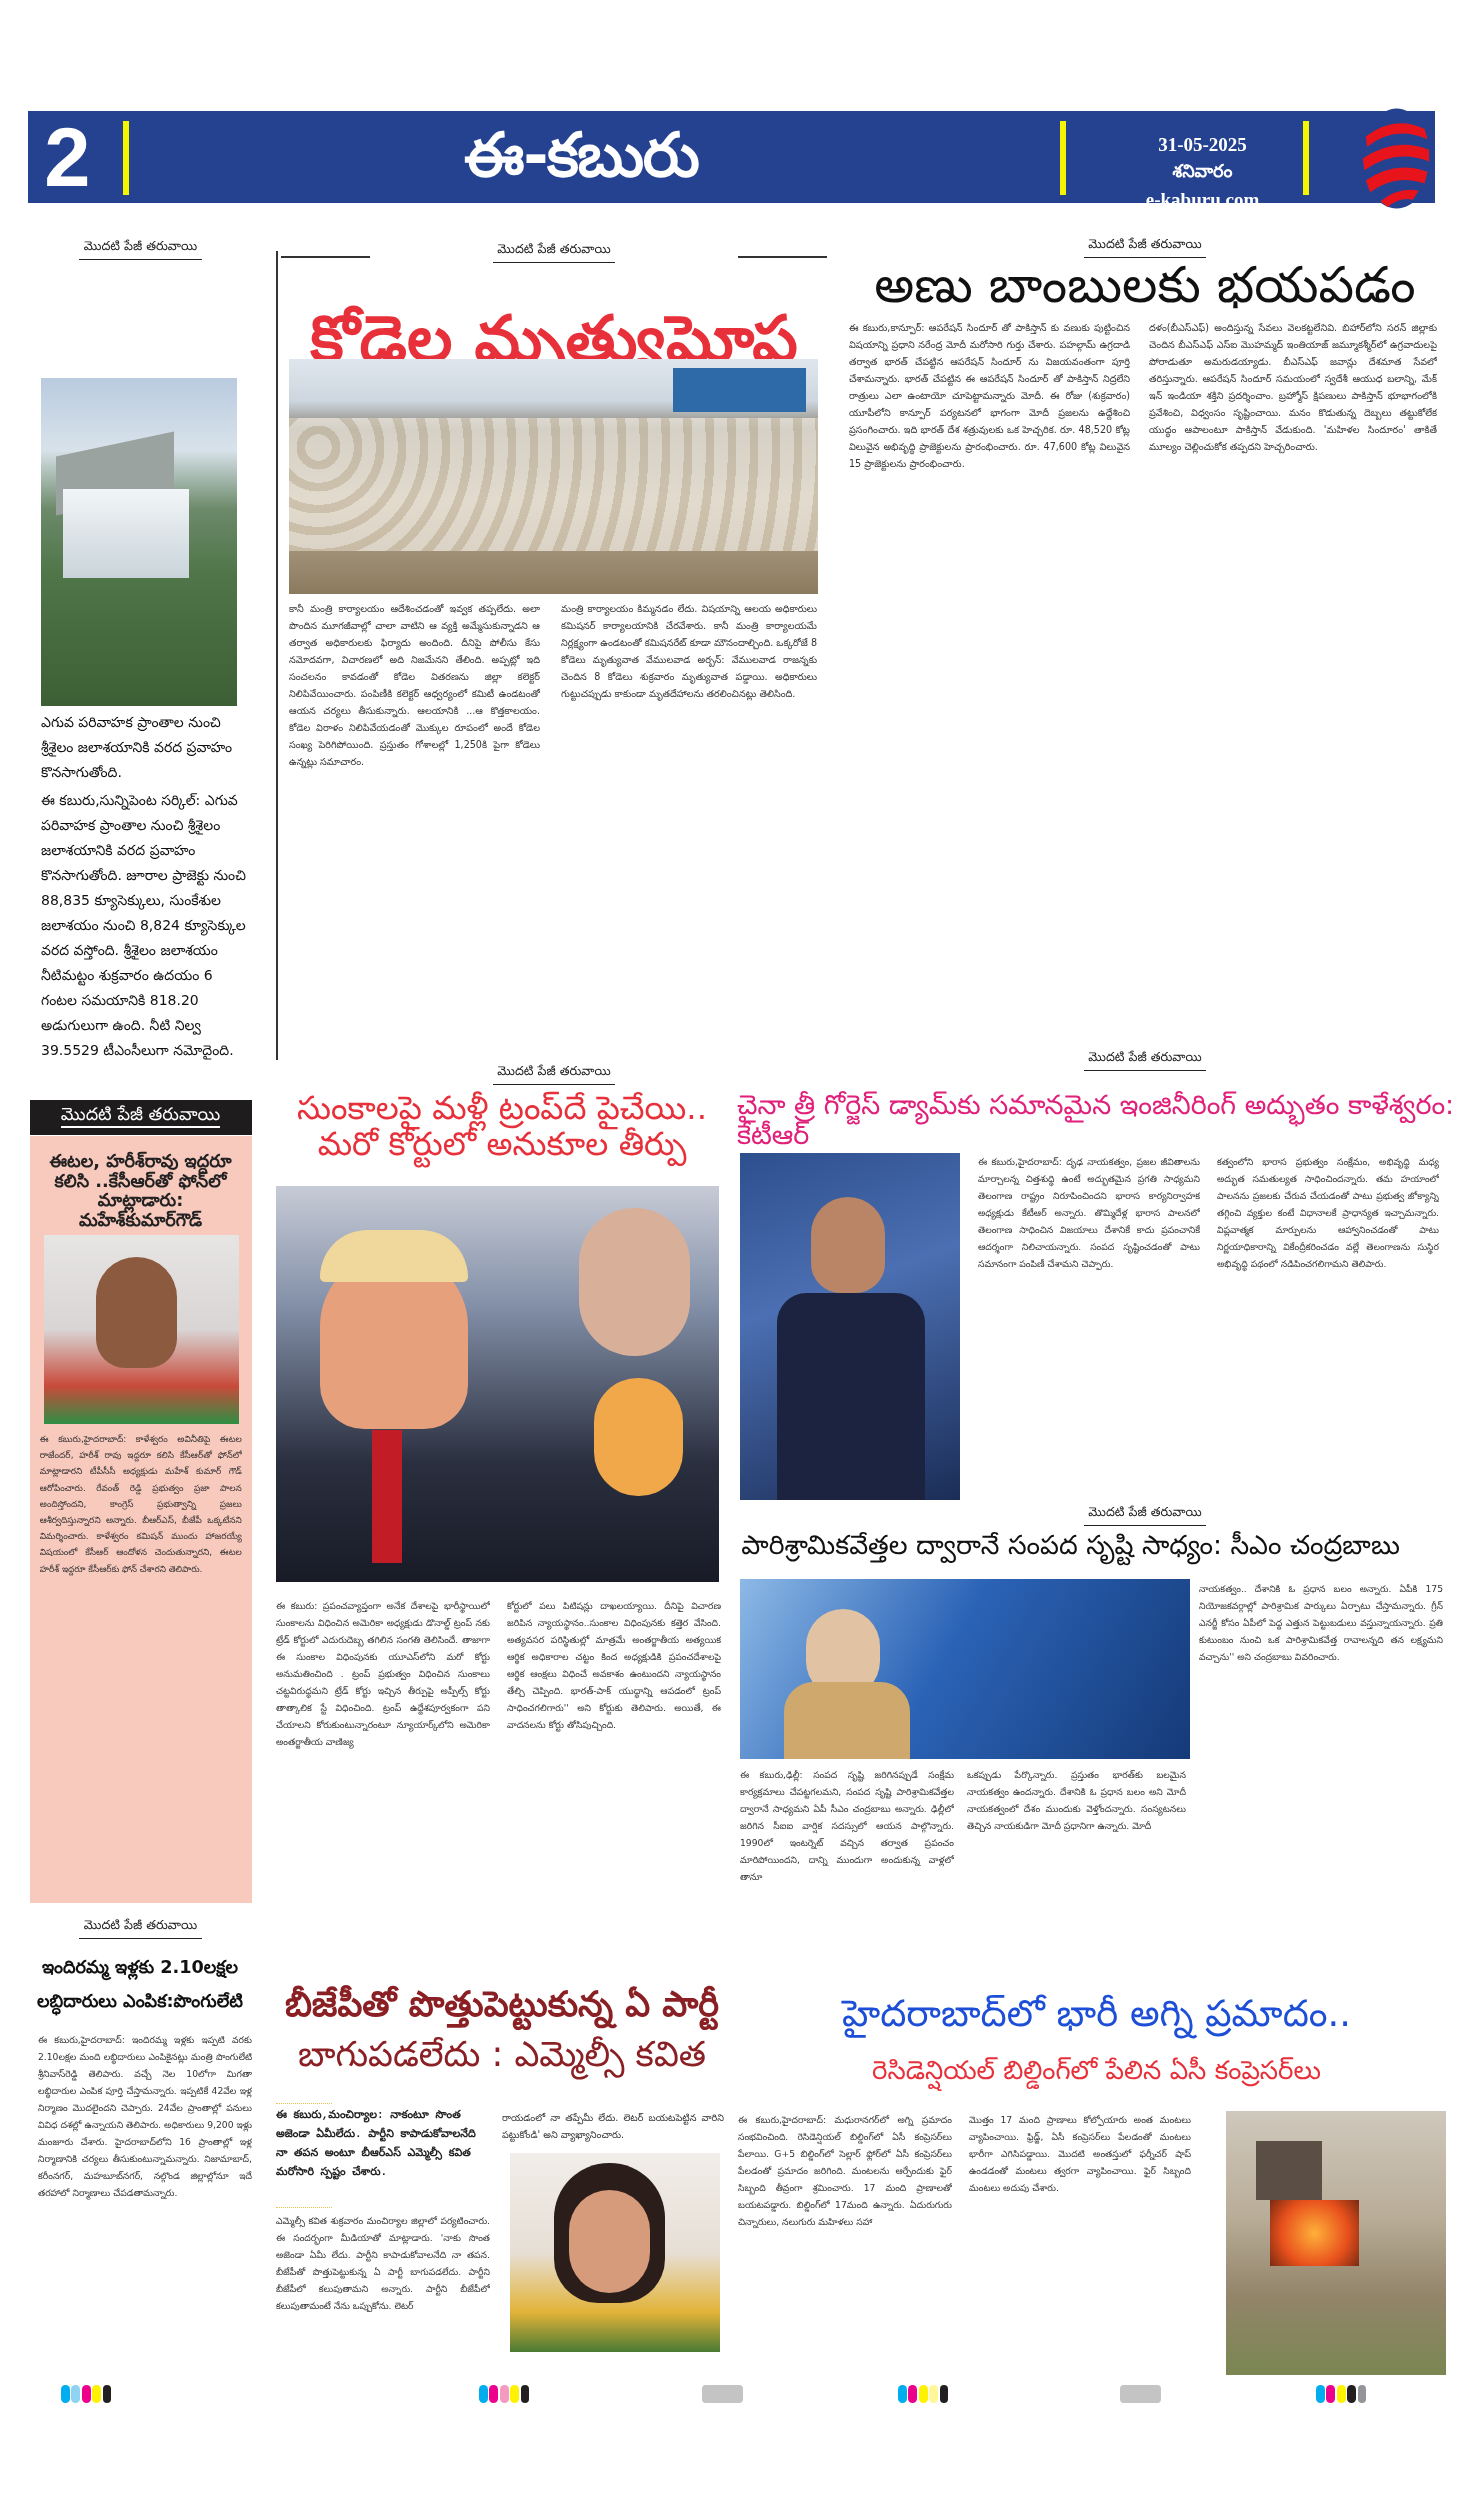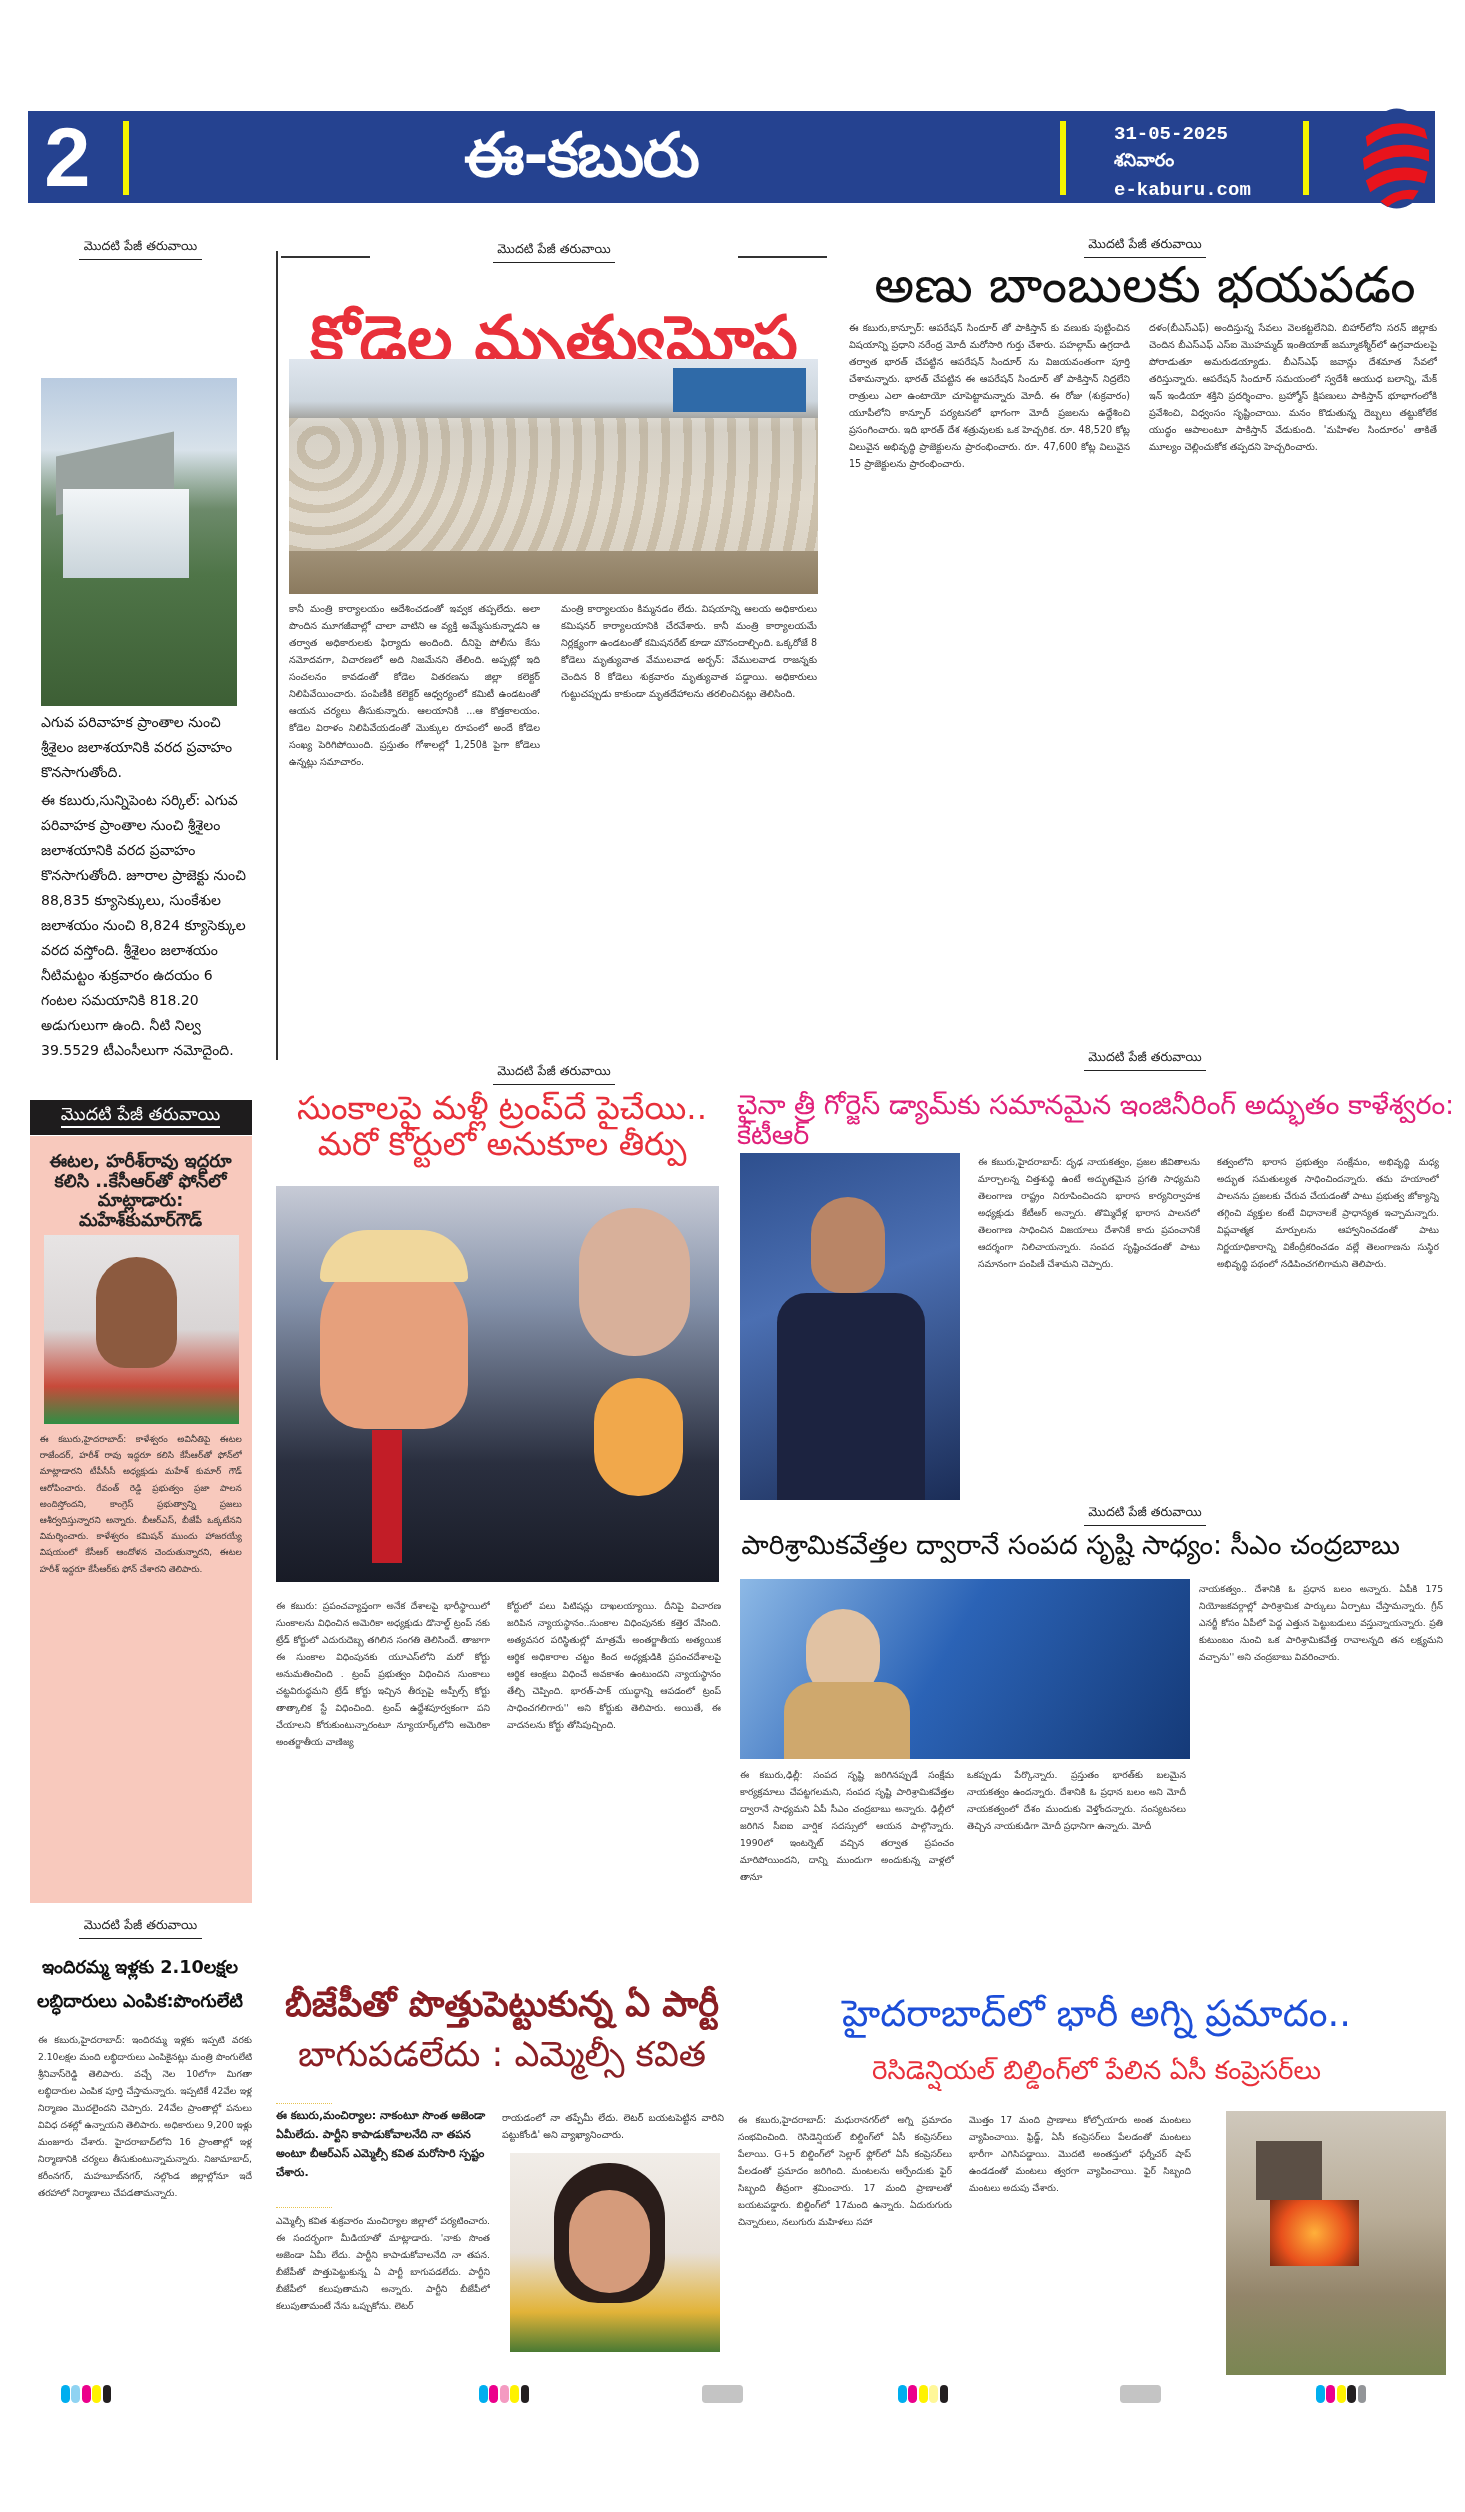--- a/index.html
+++ b/index.html
@@ -6,21 +6,21 @@
   html, body { width: 1466px; height: 2512px; background: #ffffff; overflow: hidden; }
   body { font-family: "DejaVu Sans", sans-serif; color: #222; position: relative; }
 
   .abs { position: absolute; }
 
   
   .masthead { left: 28px; top: 111px; width: 1407px; height: 92px; background: #254290; }
   .mh-page { position: absolute; left: 16.2px; top: 3px; font-family: "Liberation Sans", sans-serif; font-weight: 700; font-size: 83px; color: #fff; line-height: 87px; }
   .mh-bar { position: absolute; width: 5.9px; background: #f5f500; top: 10.3px; height: 74px; }
   .mh-title { position: absolute; left: 436px; top: 7.4px; font-family: "DejaVu Sans", sans-serif; font-weight: 700; font-size: 61px; color: #fff; line-height: 74px; letter-spacing: -1.5px; }
-  .mh-date { position: absolute; left: 1086px; top: 11px; width: 177px; color: #fff; font-family: Liberation Mono, monospace; font-weight: 700; }
+  .mh-date { position: absolute; left: 1086px; top: 21px; width: 177px; text-align: center; color: #fff; font-family: Liberation Serif, serif; font-weight: 700; }
   .mh-date .d { font-size: 19px; line-height: 25px; }
   .mh-date .w { font-size: 17.7px; line-height: 29.5px; }
   .mh-date .u { font-size: 19px; line-height: 26.6px; }
   .mh-logo { position: absolute; right: 3px; top: -4.4px; width: 81px; height: 103px; }
 
   
   .kicker { font-size: 12.6px; color: #222; text-align: center; }
   .kicker span { border-bottom: 1.5px solid #222; padding: 0 4.4px 3px; display: inline-block; }
 
   .rule-h { position: absolute; height: 1.5px; background: #333; }
@@ -146,21 +146,21 @@
   <div class="kicker"><span>మొదటి పేజీ తరువాయి</span></div>
 </div>
 <div class="abs headline" style="left:22px; top:1950px; width:236px; font-size:17.7px; color:#111; line-height:34px;">ఇందిరమ్మ ఇళ్లకు 2.10లక్షల లబ్ధిదారులు ఎంపిక:పొంగులేటి</div>
 <div class="abs col-text" style="left:38px; top:2031px; width:214px; height:340px; overflow:hidden; font-size:9.2px;">ఈ కబురు,హైదరాబాద్: ఇందిరమ్మ ఇళ్లకు ఇప్పటి వరకు 2.10లక్షల మంది లబ్ధిదారులు ఎంపికైనట్లు మంత్రి పొంగులేటి శ్రీనివాస్‌రెడ్డి తెలిపారు. వచ్చే నెల 10లోగా మిగతా లబ్ధిదారుల ఎంపిక పూర్తి చేస్తామన్నారు. ఇప్పటికే 42వేల ఇళ్ల నిర్మాణం మొదలైందని చెప్పారు. 24వేల ప్రాంతాల్లో పనులు వివిధ దశల్లో ఉన్నాయని తెలిపారు. అధికారులు 9,200 ఇళ్లు మంజూరు చేశారు. హైదరాబాద్‌లోని 16 ప్రాంతాల్లో ఇళ్ల నిర్మాణానికి చర్యలు తీసుకుంటున్నామన్నారు. నిజామాబాద్, కరీంనగర్, మహబూబ్‌నగర్, నల్గొండ జిల్లాల్లోనూ ఇదే తరహాలో నిర్మాణాలు చేపడతామన్నారు.</div>
 
 <div class="abs headline" style="left:273px; top:1979px; width:458px; font-size:35px; color:#8a1f24; line-height:50px;">
   <div>బీజేపీతో పొత్తుపెట్టుకున్న ఏ పార్టీ</div>
   <div style="font-weight:400;">బాగుపడలేదు : ఎమ్మెల్సీ కవిత</div>
 </div>
 <div class="abs" style="left:276px; top:2103px; width:56px; border-top:1.5px dotted #e7c34f;"></div>
-<div class="abs" style="left:276px; top:2106px; width:214px; font-size:11px; line-height:19px; font-weight:700; color:#222;">ఈ కబురు,మంచిర్యాల: నాకంటూ సొంత అజెండా ఏమీలేదు. పార్టీని కాపాడుకోవాలనేది నా తపన అంటూ బీఆర్ఎస్ ఎమ్మెల్సీ కవిత మరోసారి స్పష్టం చేశారు.</div>
+<div class="abs" style="left:276px; top:2106px; width:214px; font-size:11px; line-height:19px; font-weight:700; color:#222;font-family:Liberation Mono, monospace;">ఈ కబురు,మంచిర్యాల: నాకంటూ సొంత అజెండా ఏమీలేదు. పార్టీని కాపాడుకోవాలనేది నా తపన అంటూ బీఆర్ఎస్ ఎమ్మెల్సీ కవిత మరోసారి స్పష్టం చేశారు.</div>
 <div class="abs" style="left:276px; top:2207px; width:56px; border-top:1.5px dotted #e7c34f;"></div>
 <div class="abs col-text" style="left:276px; top:2212px; width:214px; height:155px; overflow:hidden; font-size:9.2px;">ఎమ్మెల్సీ కవిత శుక్రవారం మంచిర్యాల జిల్లాలో పర్యటించారు. ఈ సందర్భంగా మీడియాతో మాట్లాడారు. 'నాకు సొంత అజెండా ఏమీ లేదు. పార్టీని కాపాడుకోవాలనేది నా తపన. బీజేపీతో పొత్తుపెట్టుకున్న ఏ పార్టీ బాగుపడలేదు. పార్టీని బీజేపీలో కలుపుతామని అన్నారు. పార్టీని బీజేపీలో కలుపుతామంటే నేను ఒప్పుకోను. లెటర్</div>
 <div class="abs col-text" style="left:502px; top:2109px; width:222px; font-size:9.6px;">రాయడంలో నా తప్పేమీ లేదు. లెటర్ బయటపెట్టిన వారిని పట్టుకోండి' అని వ్యాఖ్యానించారు.</div>
 <div class="photo" style="left:510px; top:2153px; width:210px; height:199px; background:linear-gradient(180deg,#f1ede8 0%,#e7dfd6 50%,#e2b338 80%,#4a7a33 100%);">
   <div style="position:absolute; left:44px; top:10.3px; width:111px; height:140px; border-radius:55px 55px 44px 44px; background:#2a1d1a;"></div>
   <div style="position:absolute; left:59px; top:37px; width:81px; height:103px; border-radius:41px; background:#d59b7b;"></div>
 </div>
 
 <div class="abs headline" style="left:731px; top:1994px; width:731px; font-size:37px; color:#1d4ed8; font-weight:400;">హైదరాబాద్‌లో భారీ అగ్ని ప్రమాదం..</div>
 <div class="abs headline" style="left:731px; top:2056px; width:731px; font-size:26px; color:#e8303a; font-weight:400;">రెసిడెన్షియల్ బిల్డింగ్‌లో పేలిన ఏసీ కంప్రెసర్‌లు</div>

